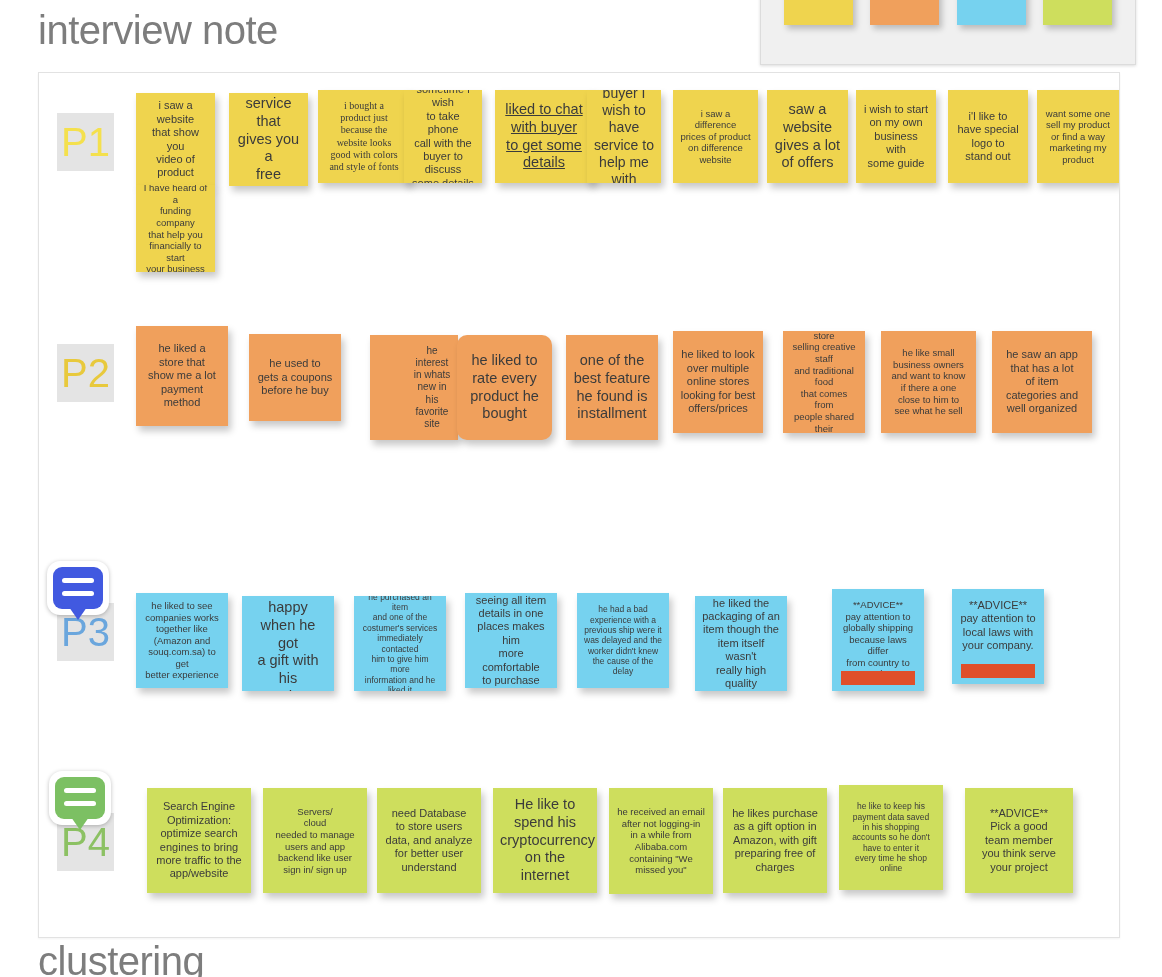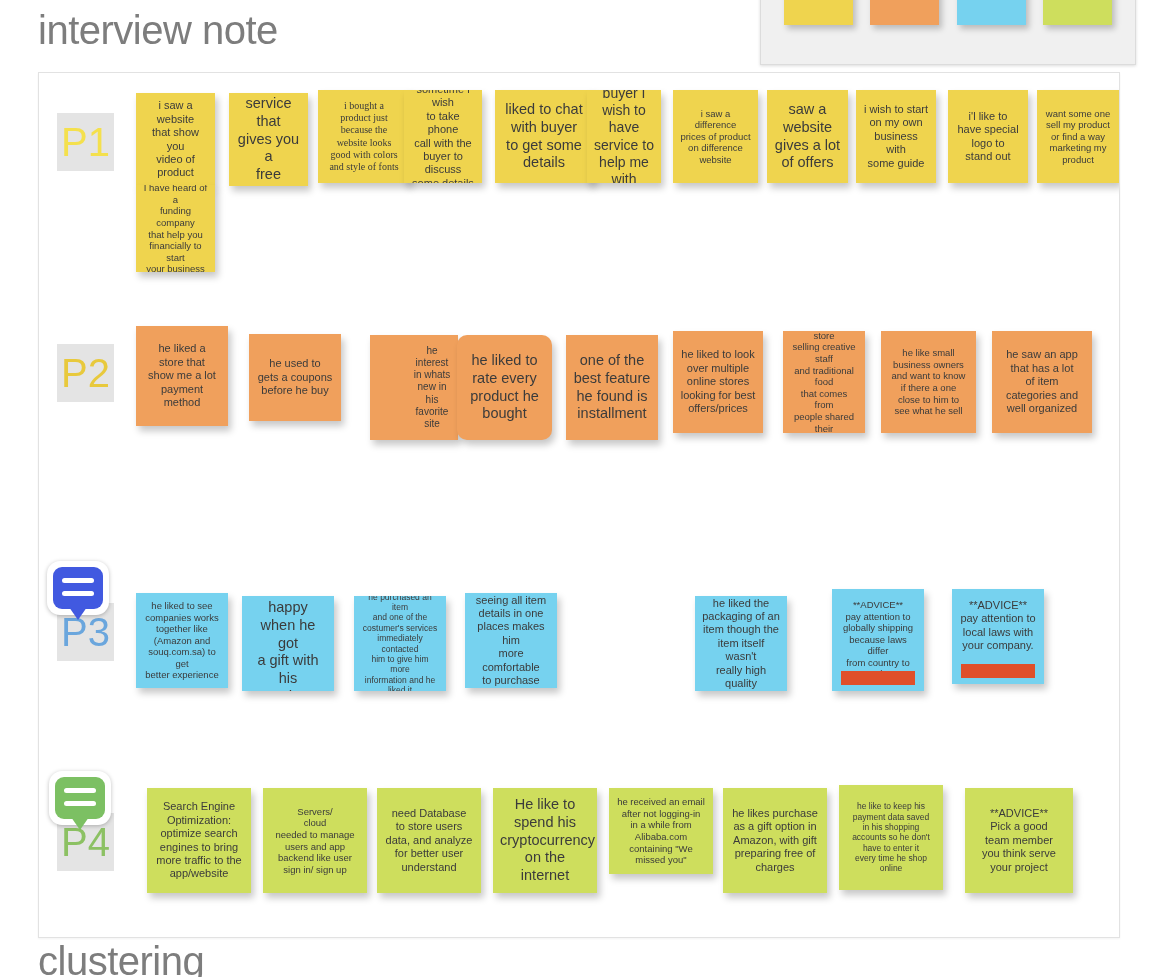--- a/index.html
+++ b/index.html
@@ -140,21 +140,21 @@
 good with colors
 and style of fonts</span>
     </div>
     <div class="note yellow" style="left: 365px; top: 17px; width: 78px; height: 93px; font-size: 11px;">
       <span class="txt">sometime i wish
 to take phone
 call with the
 buyer to discuss
 some details</span>
     </div>
-    <div class="note yellow" style="left: 456px; top: 17px; width: 98px; height: 93px; font-size: 14.5px;">
+    <div class="note yellow" style="left: 456px; top: 17px; width: 98px; height: 93px; font-size: 14.5px; text-decoration: underline;">
       <span class="txt">liked to chat
 with buyer
 to get some
 details</span>
     </div>
     <div class="note yellow" style="left: 548px; top: 17px; width: 74px; height: 93px; font-size: 14px;">
       <span class="txt">if I become a
 buyer I wish to
 have service to
 help me with
@@ -294,20 +294,29 @@
     </div>
     <div class="note blue" style="left: 315px; top: 523px; width: 92px; height: 95px; font-size: 8.5px;">
       <span class="txt">he purchased an item
 and one of the
 costumer's services
 immediately contacted
 him to give him more
 information and he
 liked it</span>
     </div>
+    <div class="note blue" style="left: 538px; top: 520px; width: 92px; height: 95px; font-size: 8.5px;">
+      <span class="txt">he had a bad
+experience with a
+previous ship were it
+was delayed and the
+worker didn't knew
+the cause of the
+delay</span>
+    </div>
     <div class="note blue" style="left: 656px; top: 523px; width: 92px; height: 95px; font-size: 11px;">
       <span class="txt">he liked the
 packaging of an
 item though the
 item itself wasn't
 really high quality</span>
     </div>
     <div class="note blue withbar" style="left: 793px; top: 516px; width: 92px; height: 102px; font-size: 9.5px;">
       <span class="txt">**ADVICE**
 pay attention to
@@ -355,21 +364,21 @@
 data, and analyze
 for better user
 understand</span>
     </div>
     <div class="note green" style="left: 454px; top: 715px; width: 104px; height: 105px; font-size: 14.5px;">
       <span class="txt">He like to
 spend his
 cryptocurrency
 on the internet</span>
     </div>
-    <div class="note green" style="left: 570px; top: 715px; width: 104px; height: 86px; font-size: 9.5px;">
+    <div class="note green" style="left: 570px; top: 715px; width: 104px; height: 106px; font-size: 9.5px;">
       <span class="txt">he received an email
 after not logging-in
 in a while from
 Alibaba.com
 containing "We
 missed you"</span>
     </div>
     <div class="note green" style="left: 684px; top: 715px; width: 104px; height: 105px; font-size: 11px;">
       <span class="txt">he likes purchase
 as a gift option in

